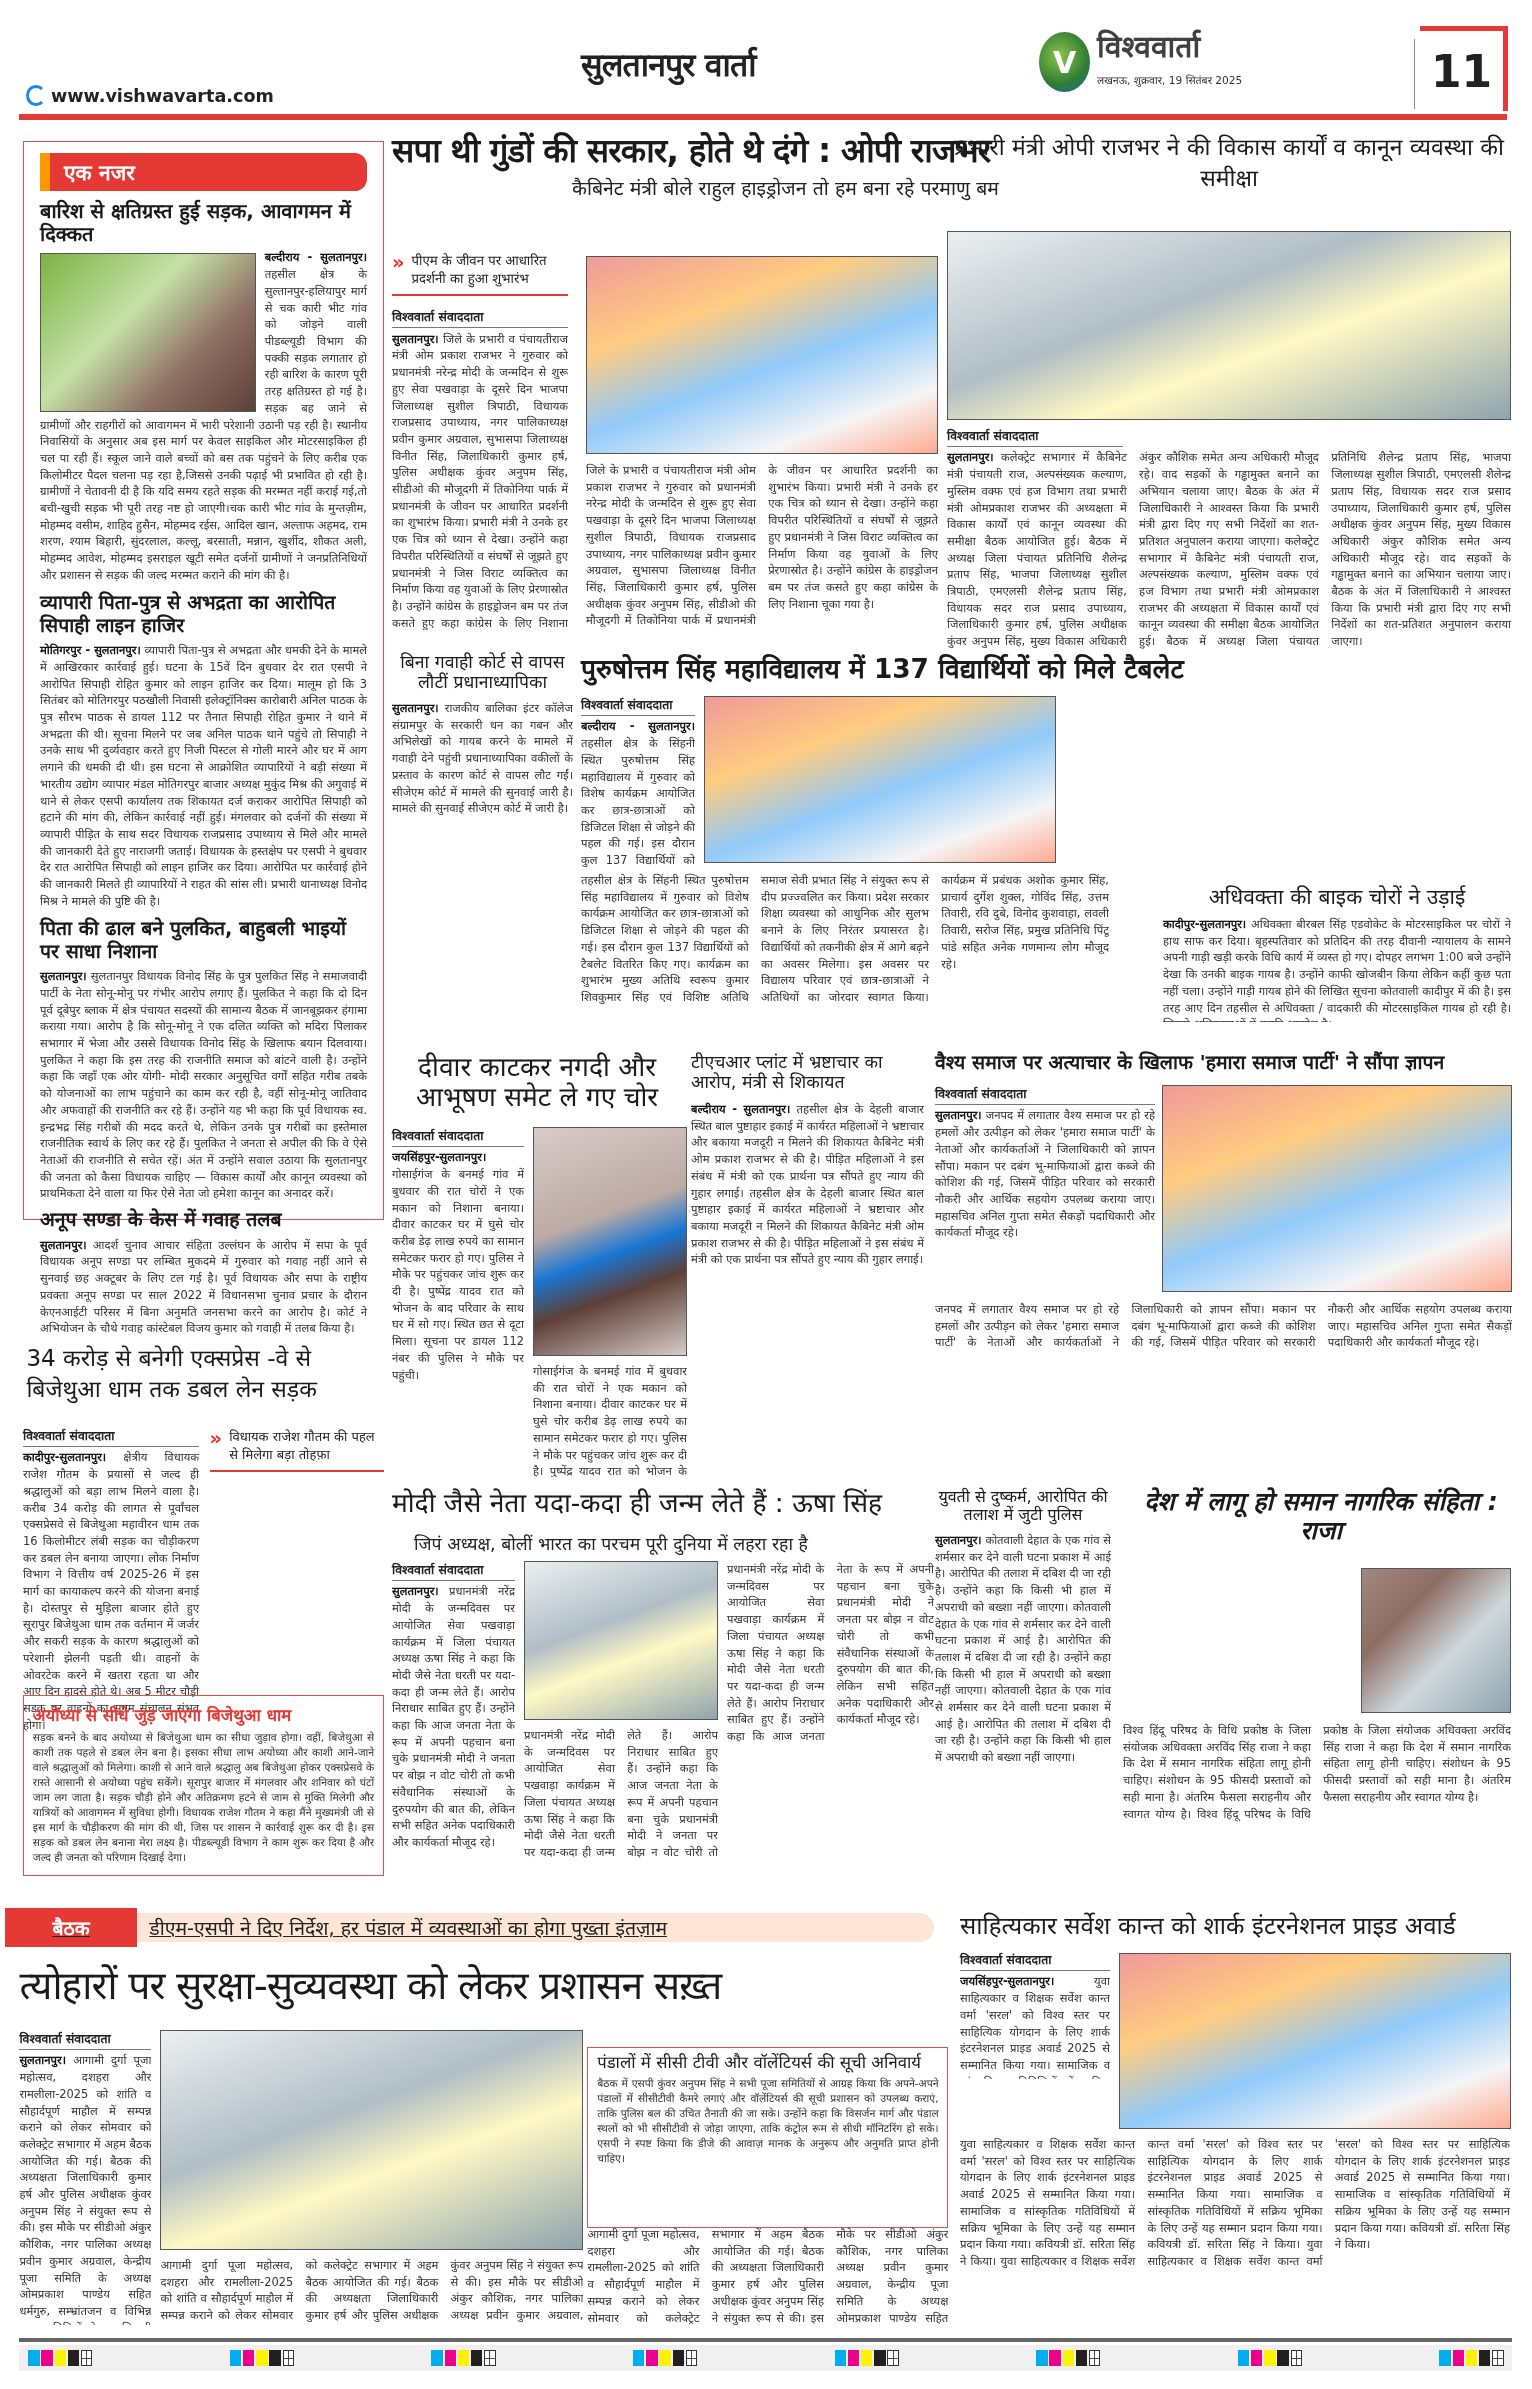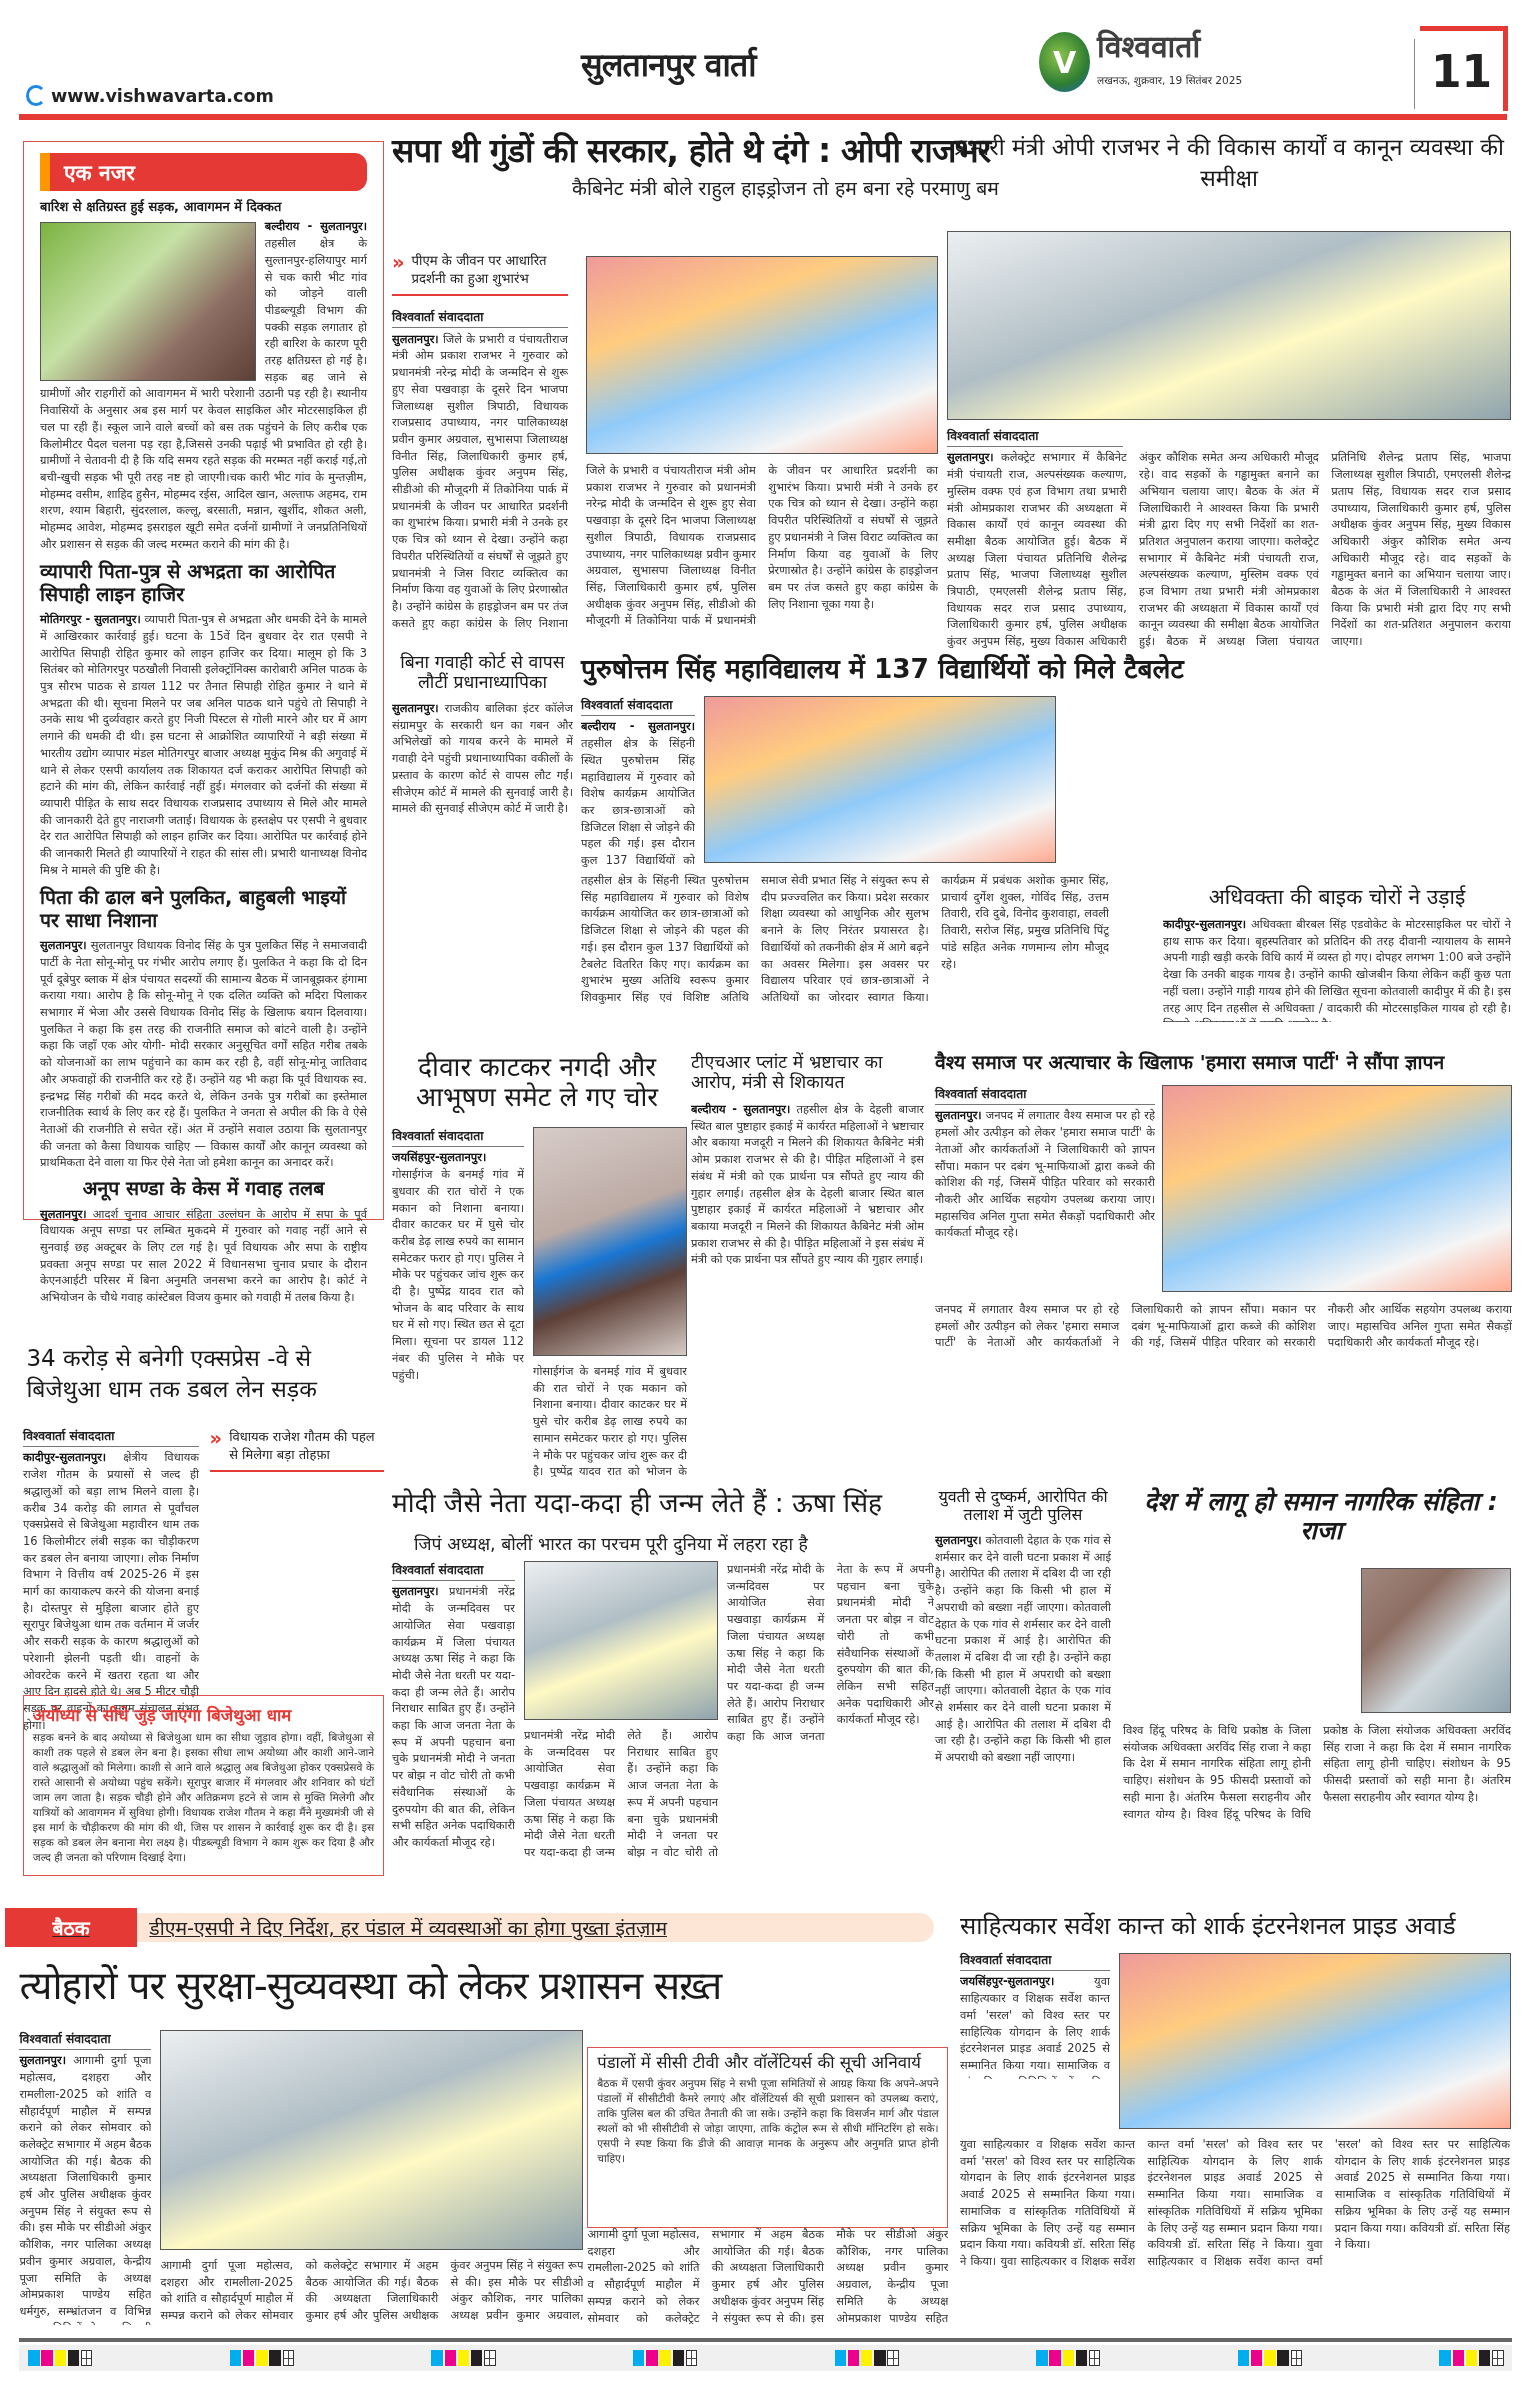--- a/index.html
+++ b/index.html
@@ -55,30 +55,30 @@
     <div class="logo-name">विश्ववार्ता</div>
     <div class="logo-date">लखनऊ,  शुक्रवार, 19 सितंबर 2025</div>
   </div>
 </div>
 <div class="abs page-num-sep"></div>
 <div class="abs page-num">11</div>
 <div class="abs topbar"></div>
 
 <div class="abs box" style="left:23px; top:141px; width:361px; height:1079px; padding:10.6px 16px;">
   <div class="tag" style="margin-bottom:8.8px;">एक नजर</div>
-  <div class="h" style="font-size:13px; margin-bottom:3.5px;">बारिश से क्षतिग्रस्त हुई सड़क, आवागमन में दिक्कत</div>
+  <div class="h" style="font-size:20px; margin-bottom:3.5px;">बारिश से क्षतिग्रस्त हुई सड़क, आवागमन में दिक्कत</div>
   <div class="body">
     <div class="photo green" style="float:left; width:216px; height:159px; margin:3.5px 8.8px 3.5px 0;"></div>
     <b>बल्दीराय - सुलतानपुर।</b> <span>तहसील क्षेत्र के सुल्तानपुर-हलियापुर मार्ग से चक कारी भीट गांव को जोड़ने वाली पीडब्ल्यूडी विभाग की पक्की सड़क लगातार हो रही बारिश के कारण पूरी तरह क्षतिग्रस्त हो गई है। सड़क बह जाने से ग्रामीणों और राहगीरों को आवागमन में भारी परेशानी उठानी पड़ रही है। स्थानीय निवासियों के अनुसार अब इस मार्ग पर केवल साइकिल और मोटरसाइकिल ही चल पा रही हैं। स्कूल जाने वाले बच्चों को बस तक पहुंचने के लिए करीब एक किलोमीटर पैदल चलना पड़ रहा है,जिससे उनकी पढ़ाई भी प्रभावित हो रही है।ग्रामीणों ने चेतावनी दी है कि यदि समय रहते सड़क की मरम्मत नहीं कराई गई,तो बची-खुची सड़क भी पूरी तरह नष्ट हो जाएगी।चक कारी भीट गांव के मुन्तज़ीम, मोहम्मद वसीम, शाहिद हुसैन, मोहम्मद रईस, आदिल खान, अल्ताफ अहमद, राम शरण, श्याम बिहारी, सुंदरलाल, कल्लू, बरसाती, मन्नान, खुर्शीद, शौकत अली, मोहम्मद आवेश, मोहम्मद इसराइल खूटी समेत दर्जनों ग्रामीणों ने जनप्रतिनिधियों और प्रशासन से सड़क की जल्द मरम्मत कराने की मांग की है।</span>
   </div>
   <div class="h" style="font-size:19.4px; margin:8.8px 0 5.3px;">व्यापारी पिता-पुत्र से अभद्रता का आरोपित सिपाही लाइन हाजिर</div>
   <div class="body"><b>मोतिगरपुर - सुलतानपुर।</b> <span>व्यापारी पिता-पुत्र से अभद्रता और धमकी देने के मामले में आखिरकार कार्रवाई हुई। घटना के 15वें दिन बुधवार देर रात एसपी ने आरोपित सिपाही रोहित कुमार को लाइन हाजिर कर दिया। मालूम हो कि 3 सितंबर को मोतिगरपुर पठखौली निवासी इलेक्ट्रॉनिक्स कारोबारी अनिल पाठक के पुत्र सौरभ पाठक से डायल 112 पर तैनात सिपाही रोहित कुमार ने थाने में अभद्रता की थी। सूचना मिलने पर जब अनिल पाठक थाने पहुंचे तो सिपाही ने उनके साथ भी दुर्व्यवहार करते हुए निजी पिस्टल से गोली मारने और घर में आग लगाने की धमकी दी थी। इस घटना से आक्रोशित व्यापारियों ने बड़ी संख्या में भारतीय उद्योग व्यापार मंडल मोतिगरपुर बाजार अध्यक्ष मुकुंद मिश्र की अगुवाई में थाने से लेकर एसपी कार्यालय तक शिकायत दर्ज कराकर आरोपित सिपाही को हटाने की मांग की, लेकिन कार्रवाई नहीं हुई। मंगलवार को दर्जनों की संख्या में व्यापारी पीड़ित के साथ सदर विधायक राजप्रसाद उपाध्याय से मिले और मामले की जानकारी देते हुए नाराजगी जताई। विधायक के हस्तक्षेप पर एसपी ने बुधवार देर रात आरोपित सिपाही को लाइन हाजिर कर दिया। आरोपित पर कार्रवाई होने की जानकारी मिलते ही व्यापारियों ने राहत की सांस ली। प्रभारी थानाध्यक्ष विनोद मिश्र ने मामले की पुष्टि की है।</span></div>
   <div class="h" style="font-size:19.4px; margin:8.8px 0 5.3px;">पिता की ढाल बने पुलकित, बाहुबली भाइयों पर साधा निशाना</div>
   <div class="body"><b>सुलतानपुर।</b> <span>सुलतानपुर विधायक विनोद सिंह के पुत्र पुलकित सिंह ने समाजवादी पार्टी के नेता सोनू-मोनू पर गंभीर आरोप लगाए हैं। पुलकित ने कहा कि दो दिन पूर्व दूबेपुर ब्लाक में क्षेत्र पंचायत सदस्यों की सामान्य बैठक में जानबूझकर हंगामा कराया गया। आरोप है कि सोनू-मोनू ने एक दलित व्यक्ति को मदिरा पिलाकर सभागार में भेजा और उससे विधायक विनोद सिंह के खिलाफ बयान दिलवाया। पुलकित ने कहा कि इस तरह की राजनीति समाज को बांटने वाली है। उन्होंने कहा कि जहाँ एक ओर योगी- मोदी सरकार अनुसूचित वर्गों सहित गरीब तबके को योजनाओं का लाभ पहुंचाने का काम कर रही है, वहीं सोनू-मोनू जातिवाद और अफवाहों की राजनीति कर रहे हैं। उन्होंने यह भी कहा कि पूर्व विधायक स्व. इन्द्रभद्र सिंह गरीबों की मदद करते थे, लेकिन उनके पुत्र गरीबों का इस्तेमाल राजनीतिक स्वार्थ के लिए कर रहे हैं। पुलकित ने जनता से अपील की कि वे ऐसे नेताओं की राजनीति से सचेत रहें। अंत में उन्होंने सवाल उठाया कि सुलतानपुर की जनता को कैसा विधायक चाहिए — विकास कार्यों और कानून व्यवस्था को प्राथमिकता देने वाला या फिर ऐसे नेता जो हमेशा कानून का अनादर करें।</span></div>
-  <div class="h" style="font-size:19.4px; margin:7px 0 5.3px;text-align:center;">अनूप सण्डा के केस में गवाह तलब</div>
+  <div class="h" style="font-size:19.4px; margin:7px 0 5.3px;">अनूप सण्डा के केस में गवाह तलब</div>
   <div class="body"><b>सुलतानपुर।</b> <span>आदर्श चुनाव आचार संहिता उल्लंघन के आरोप में सपा के पूर्व विधायक अनूप सण्डा पर लम्बित मुकदमे में गुरुवार को गवाह नहीं आने से सुनवाई छह अक्टूबर के लिए टल गई है। पूर्व विधायक और सपा के राष्ट्रीय प्रवक्ता अनूप सण्डा पर साल 2022 में विधानसभा चुनाव प्रचार के दौरान केएनआईटी परिसर में बिना अनुमति जनसभा करने का आरोप है। कोर्ट ने अभियोजन के चौथे गवाह कांस्टेबल विजय कुमार को गवाही में तलब किया है।</span></div>
 </div>
 
 <div class="abs h" style="left:26.4px; top:1343px; width:352px; font-size:23px; font-weight:normal; line-height:1.35;">34 करोड़ से बनेगी एक्सप्रेस -वे से बिजेथुआ धाम तक डबल लेन सड़क</div>
 <div class="abs" style="left:23px; top:1427px; width:361px;">
   <div style="display:flex; gap:10.6px;">
     <div style="width:176px;">
       <div class="byline">विश्ववार्ता संवाददाता</div>
       <div class="body"><b>कादीपुर-सुलतानपुर।</b> <span>क्षेत्रीय विधायक राजेश गौतम के प्रयासों से जल्द ही श्रद्धालुओं को बड़ा लाभ मिलने वाला है। करीब 34 करोड़ की लागत से पूर्वांचल एक्सप्रेसवे से बिजेथुआ महावीरन धाम तक 16 किलोमीटर लंबी सड़क का चौड़ीकरण कर डबल लेन बनाया जाएगा। लोक निर्माण विभाग ने वित्तीय वर्ष 2025-26 में इस मार्ग का कायाकल्प करने की योजना बनाई है। दोस्तपुर से मुड़िला बाजार होते हुए सूरापुर बिजेथुआ धाम तक वर्तमान में जर्जर और सकरी सड़क के कारण श्रद्धालुओं को परेशानी झेलनी पड़ती थी। वाहनों के ओवरटेक करने में खतरा रहता था और आए दिन हादसे होते थे। अब 5 मीटर चौड़ी सड़क पर वाहनों का सुगम संचालन संभव होगा।</span></div>
     </div>

